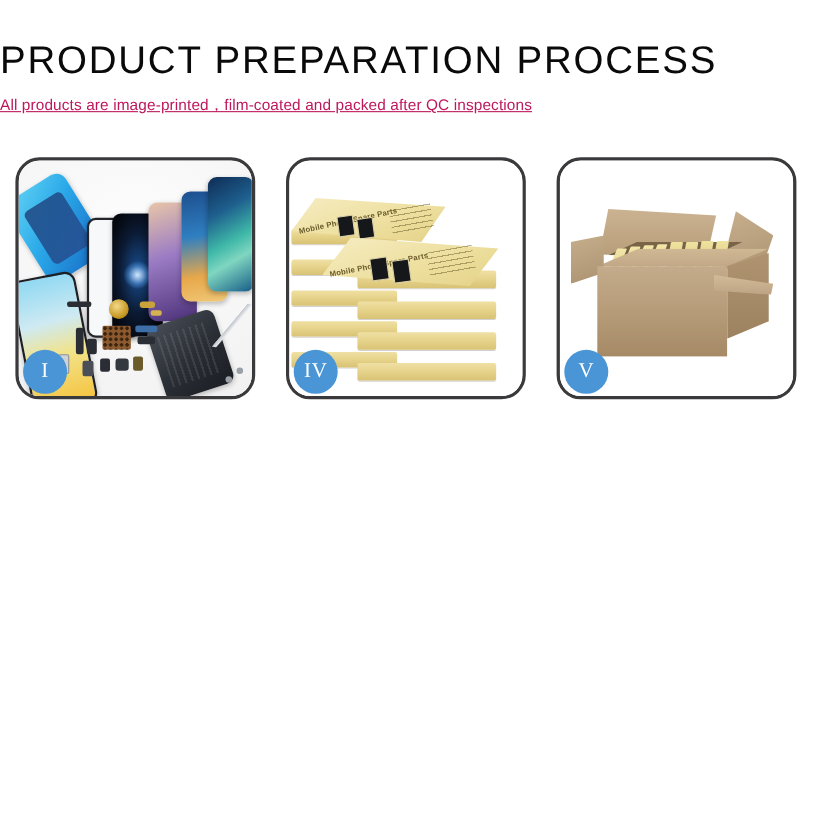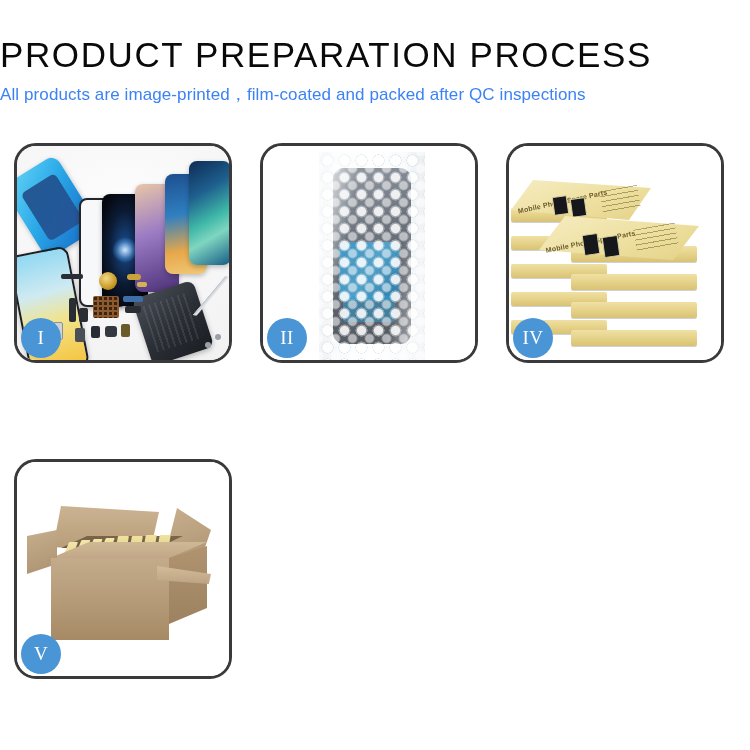--- a/index.html
+++ b/index.html
@@ -13,22 +13,22 @@
   
   .header{position:absolute;left:0;top:0;width:744px;}
   .title{
     margin:0;padding-top:34px;
     font-size:35px;line-height:42px;font-weight:500;
     letter-spacing:1.6px;color:#0a0a0a;white-space:nowrap;
     font-family:"Liberation Sans","DejaVu Sans",sans-serif;
   }
   .subtitle{
     margin:0;padding-top:9px;
-    font-size:17px;line-height:20px;font-weight:400;
-    letter-spacing:.1px;color:#3b82f6;white-space:nowrap;
+    font-size:14px;line-height:20px;font-weight:400;
+    letter-spacing:.1px;color:#be185d;white-space:nowrap;text-decoration:underline;
   }
 
   
   .grid{
     position:absolute;left:14px;top:143px;
     width:722px;height:536px;
     display:grid;
     grid-template-columns:repeat(3,218px);
     grid-template-rows:repeat(2,220px);
     column-gap:28px;row-gap:96px;
@@ -336,32 +336,20 @@
         <div class="part pj"></div>
         <div class="part pk"></div>
         <div class="part pl"></div>
         <div class="part pm"></div>
         <div class="part pn"></div>
         <div class="tweez"></div>
       </div>
       <div class="badge">I</div>
     </div>
 
-    <div class="panel">
-      <div class="photo p2">
-        <div class="bw-bag"></div>
-        <div class="bw-item"></div>
-        <div class="bw-accent"></div>
-        <div class="bw-accent2"></div>
-        <div class="bubbles"></div>
-        <div class="bubbles2"></div>
-        <div class="bw-shine"></div>
-      </div>
-      <div class="badge">II</div>
-    </div>
 
 
     <div class="panel">
       <div class="photo p4">
         <div class="ystack">
 
           <div class="ybox" style="left:2px;top:62px;width:96px;height:14px;"></div>
           <div class="ybox" style="left:2px;top:90px;width:96px;height:14px;"></div>
           <div class="ybox" style="left:2px;top:118px;width:96px;height:14px;"></div>
           <div class="ybox" style="left:2px;top:146px;width:96px;height:14px;"></div>

